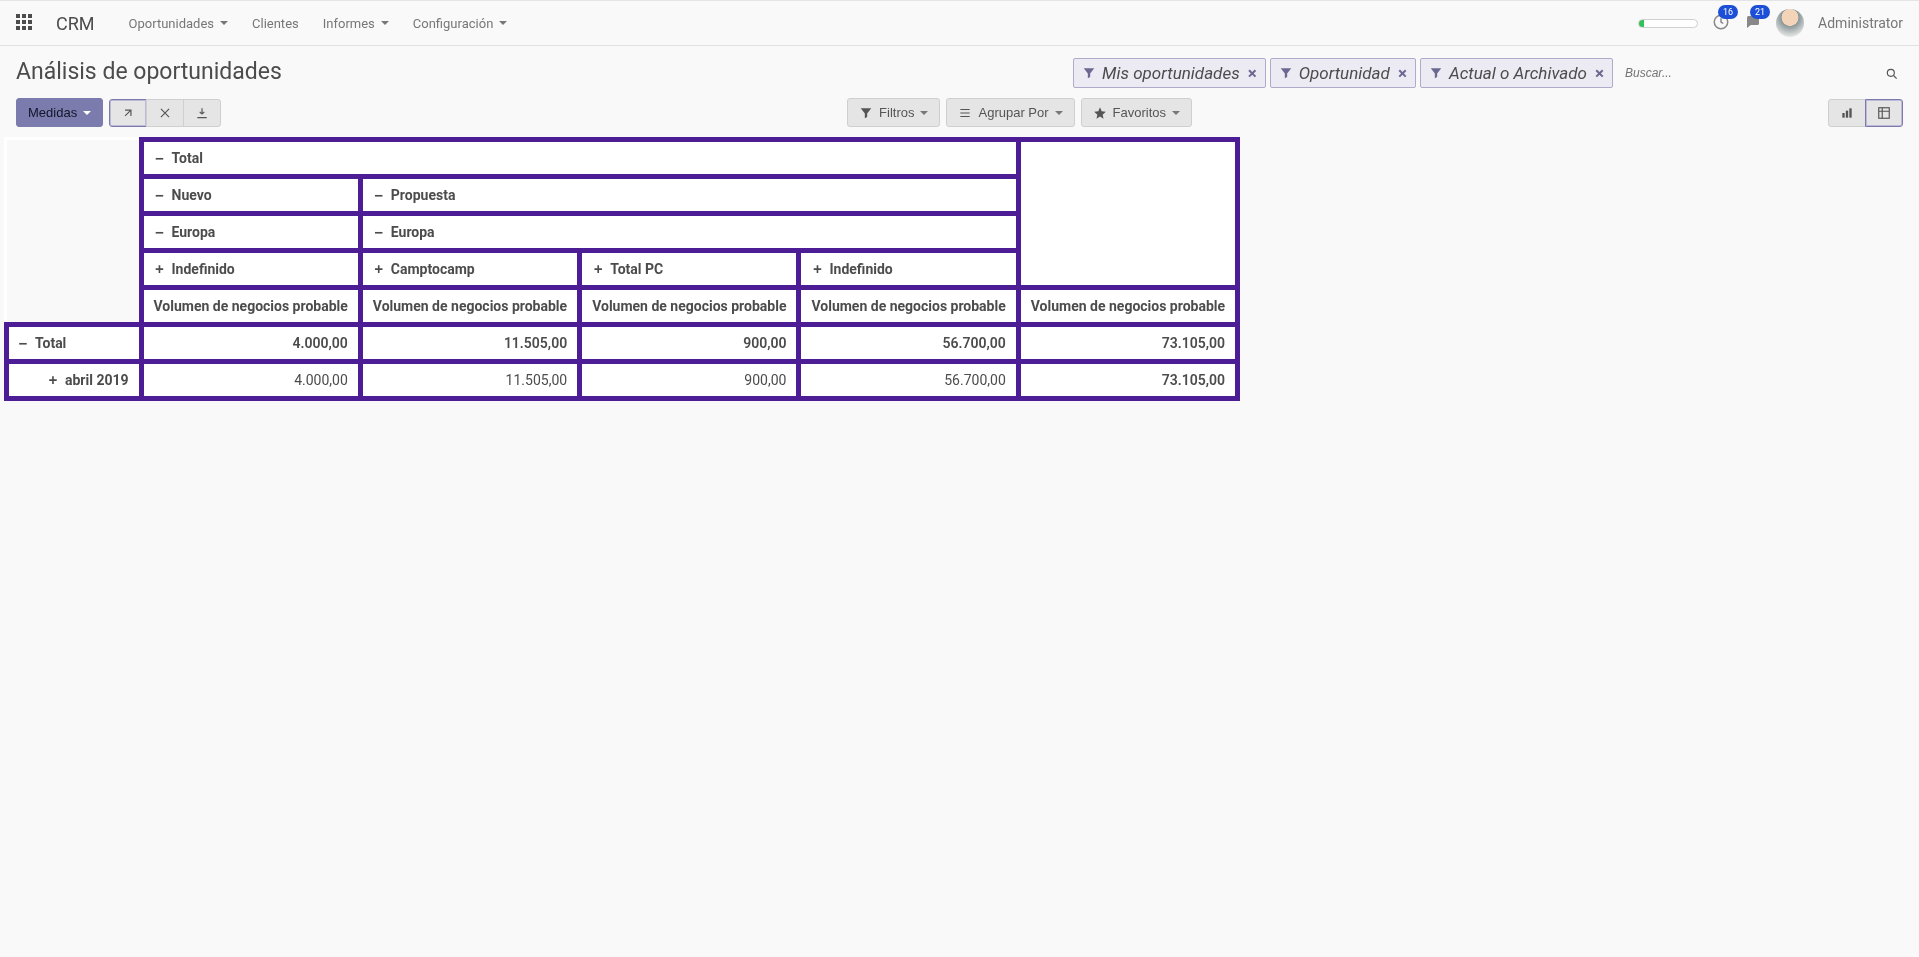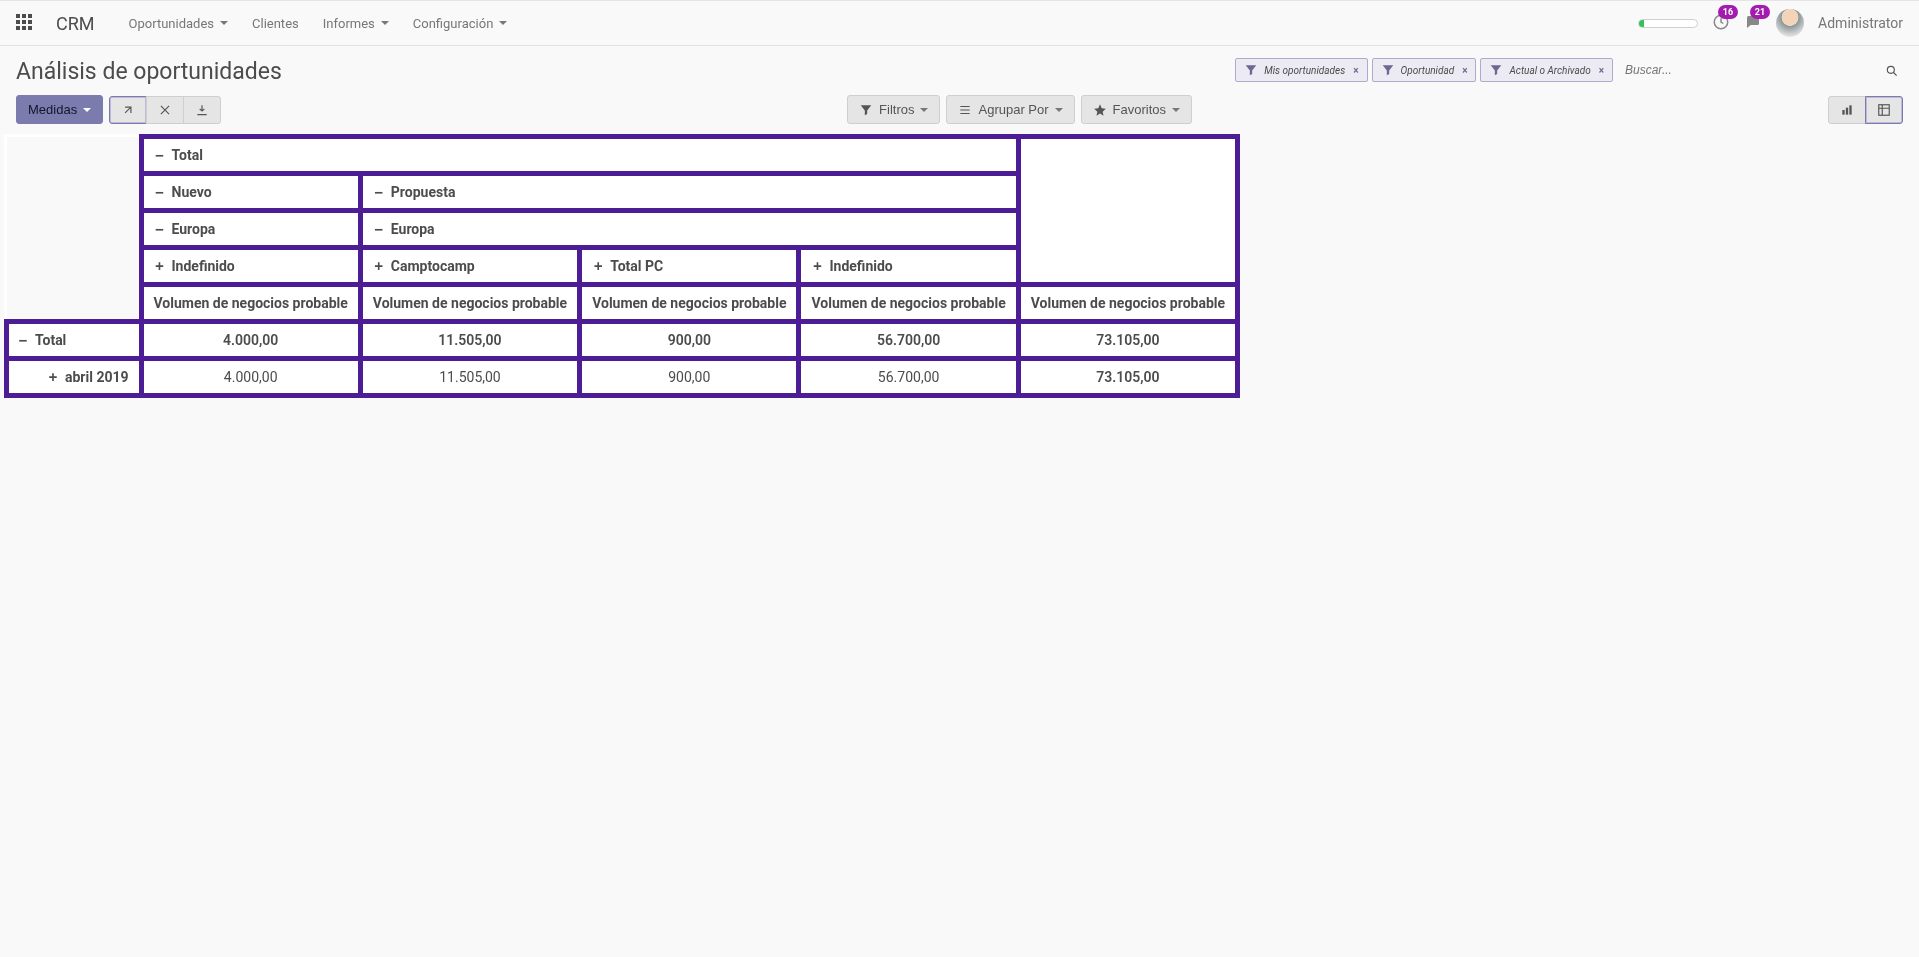--- a/index.html
+++ b/index.html
@@ -60,27 +60,26 @@
   border: 1px solid #d0d0d0;
   border-radius: 5px;
   background: #fff;
   overflow: hidden;
 }
 .progress-small .fill { height: 100%; width: 8%; background: #33c15a; }
 .icon-wrap { position: relative; cursor: pointer; }
 .badge {
   position: absolute;
   top: -8px; right: -8px;
-  background: #a21caf;
+  background: #1d4ed8;
   color: #fff;
   font-size: 9px;
   padding: 1px 5px;
   border-radius: 9px;
   line-height: 12px;
-  font-weight: bold;
 }
 .icon-clock, .icon-chat {
   width: 18px; height: 18px;
   display: inline-block;
   color: #777;
 }
 .avatar {
   width: 28px; height: 28px;
   border-radius: 50%;
   background: radial-gradient(circle at 50% 30%, #f3d4b9 34%, #8a9799 36%, #e5e5e5 80%);
@@ -105,21 +104,21 @@
 }
 .filter-chip {
   display: inline-flex;
   align-items: center;
   gap: 6px;
   background: #eceaf3;
   border: 1px solid #b0aacb;
   color: #4c4c4c;
   padding: 4px 8px;
   border-radius: 2px;
-  font-size: 10px;
+  font-size: 17px;
   font-style: italic;
   cursor: pointer;
 }
 .filter-chip .funnel-icon { font-style: normal; color: #6b6891; }
 .filter-chip .close-x {
   font-style: normal;
   color: #6b6891;
   margin-left: 2px;
   cursor: pointer;
   font-weight: bold;
@@ -187,21 +186,21 @@
 table.pivot th, table.pivot td {
   border: 5px solid #4c1d95;
   padding: 8px 10px;
   font-size: 14px;
   text-align: left;
   color: #4c4c4c;
   background: #fff;
   vertical-align: middle;
   white-space: nowrap;
 }
-table.pivot td.num { text-align: center; }
+table.pivot td.num { text-align: right; }
 table.pivot td.bold { font-weight: 600; }
 table.pivot th.rowhead {
   text-align: left;
   background: #fff;
 }
 table.pivot .corner { background: #f9f9f9; border-left: none; border-top: none; }
 .pm {
   display: inline-block;
   width: 12px;
   text-align: center;

